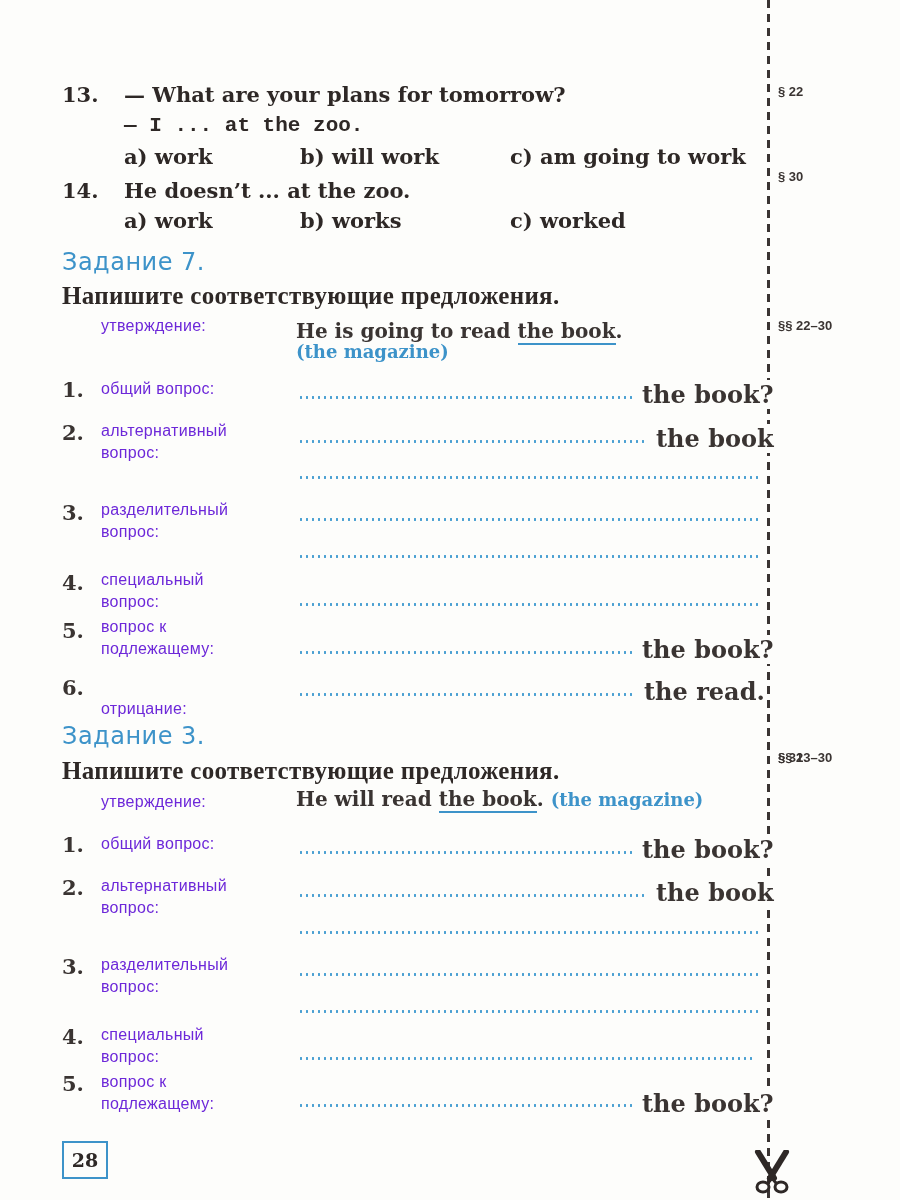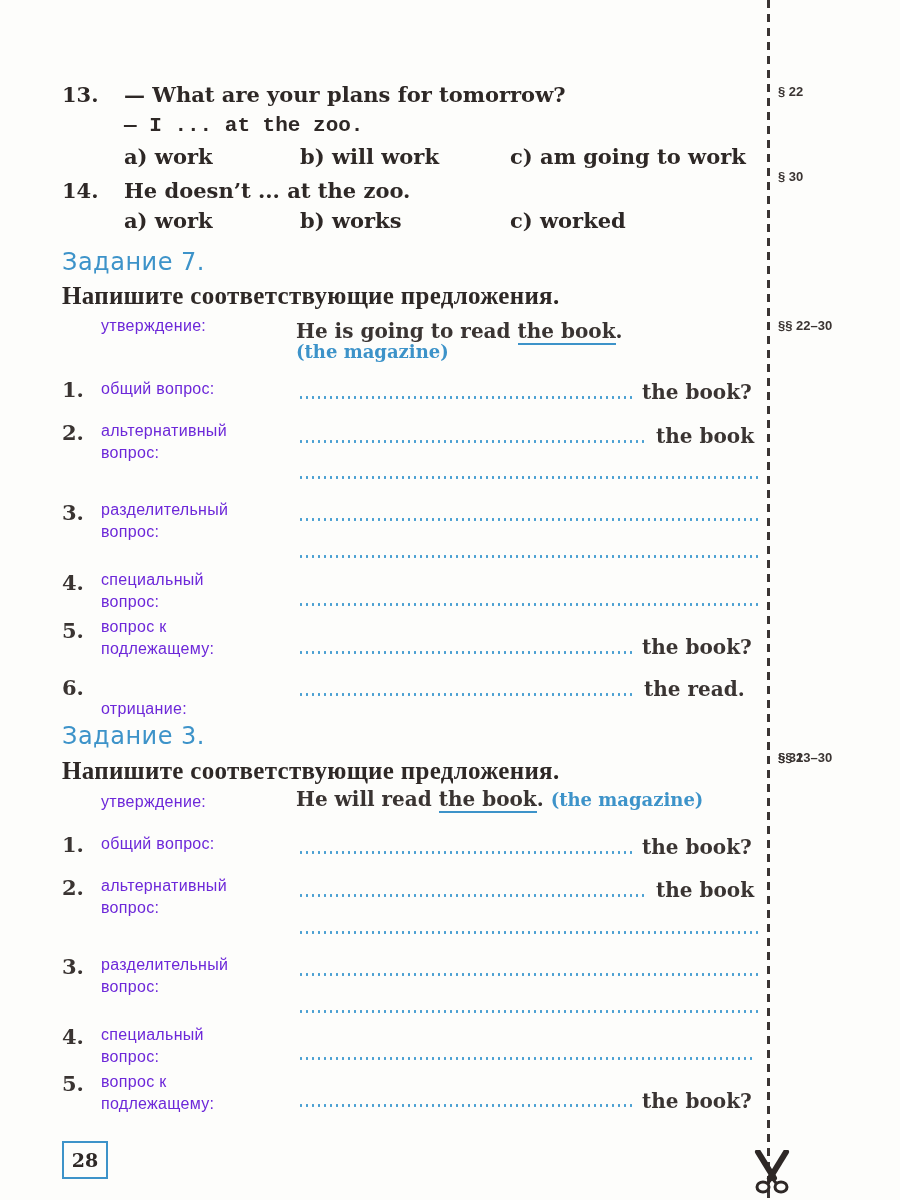--- a/index.html
+++ b/index.html
@@ -17,21 +17,21 @@
   .opt { font-size: 21px; }
 
   
   .task-title { font-family: "DejaVu Sans", "Liberation Sans", sans-serif; font-size: 24px; color: #3d93c9; letter-spacing: 0.5px; }
   .task-instr { font-family: Liberation Serif, serif; font-size: 25px; font-weight: bold; color: #2e2826; letter-spacing: 0.3px; }
   .label { font-family: Liberation Sans, sans-serif; font-size: 16px; color: #6d28d9; line-height: 22px; letter-spacing: 0.3px; }
   .num { font-family: "DejaVu Serif", "Liberation Serif", serif; font-weight: bold; font-size: 21px; color: #3a3432; }
   .stmt { font-family: "DejaVu Serif", "Liberation Serif", serif; font-weight: bold; font-size: 20px; color: #3a3432; }
   .stmt u { text-decoration: none; border-bottom: 2px solid #3d93c9; }
   .hint { font-family: "DejaVu Serif", "Liberation Serif", serif; font-weight: bold; font-size: 18px; color: #3d93c9; }
-  .tail { font-family: "DejaVu Serif", "Liberation Serif", serif; font-weight: bold; font-size: 20px; color: #3a3432; background: #fdfdfb; padding-left: 6px; }
+  .tail { font-family: "DejaVu Serif", "Liberation Serif", serif; font-weight: bold; font-size: 24px; color: #3a3432; background: #fdfdfb; padding-left: 6px; }
 
   .dots {
     position: absolute; height: 3px;
     background-image: radial-gradient(circle, #4aa0d2 1.1px, transparent 1.4px);
     background-size: 6px 3px; background-repeat: repeat-x;
   }
 
   .cut-line {
     position: absolute; left: 767px; top: 0; width: 3px; height: 1200px;
     background-image: linear-gradient(to bottom, #3a3432 0, #3a3432 8px, transparent 8px, transparent 14px);

